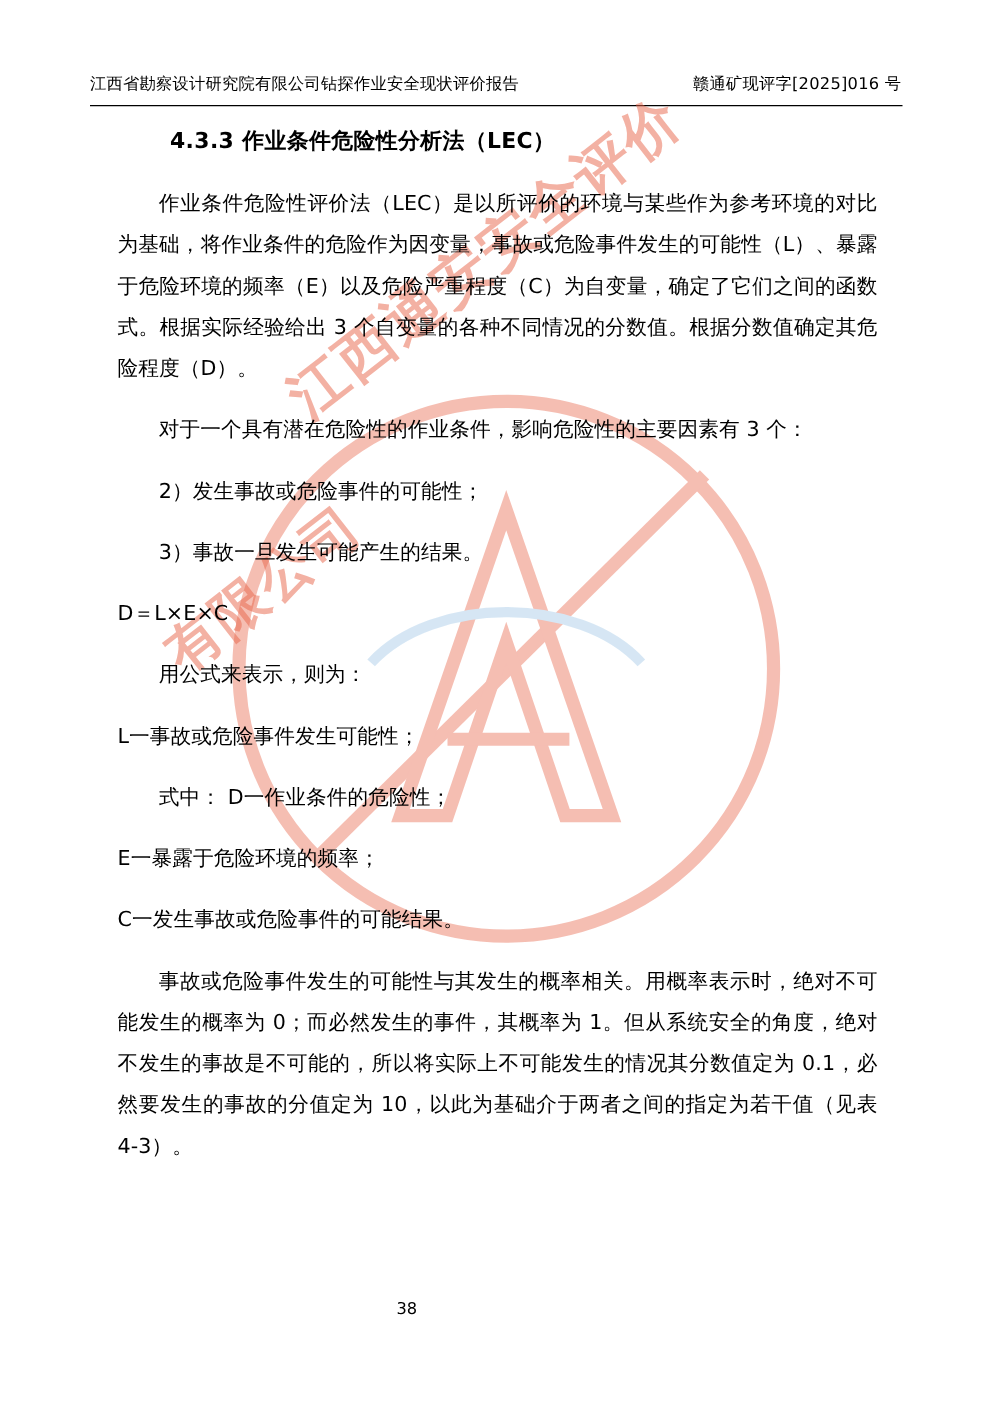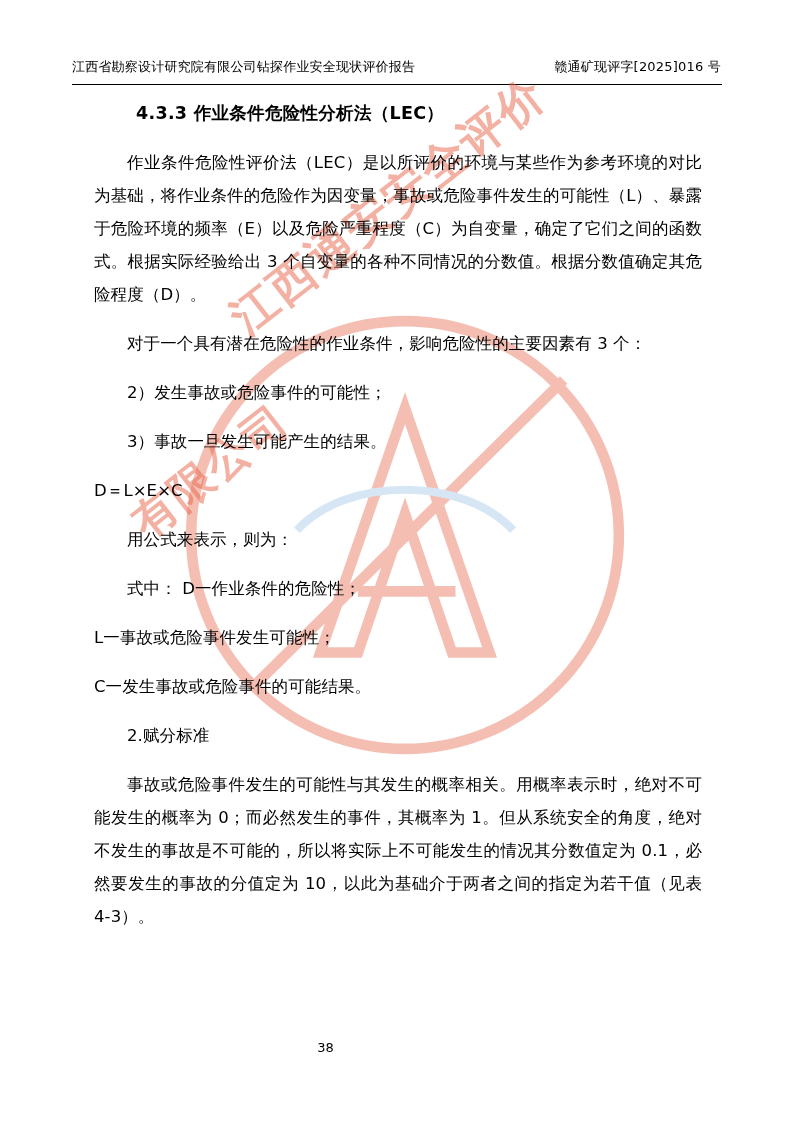--- a/index.html
+++ b/index.html
@@ -149,22 +149,22 @@
 
   <div class="content">
     <h2 class="heading">4.3.3 作业条件危险性分析法（LEC）</h2>
 
     <p class="para indent2">作业条件危险性评价法（LEC）是以所评价的环境与某些作为参考环境的对比为基础，将作业条件的危险作为因变量，事故或危险事件发生的可能性（L）、暴露于危险环境的频率（E）以及危险严重程度（C）为自变量，确定了它们之间的函数式。根据实际经验给出 3 个自变量的各种不同情况的分数值。根据分数值确定其危险程度（D）。</p>
     <p class="para indent2">对于一个具有潜在危险性的作业条件，影响危险性的主要因素有 3 个：</p>
     <p class="para indent2">2）发生事故或危险事件的可能性；</p>
     <p class="para indent2">3）事故一旦发生可能产生的结果。</p>
     <p class="para formula">D＝L×E×C</p>
     <p class="para indent2">用公式来表示，则为：</p>
+    <p class="para indent-fix3">L一事故或危险事件发生可能性；</p>
     <p class="para indent2">式中： D一作业条件的危险性；</p>
-    <p class="para indent-fix3">L一事故或危险事件发生可能性；</p>
+    <p class="para indent-fix3">E一暴露于危险环境的频率；</p>
     <p class="para indent-fix3">C一发生事故或危险事件的可能结果。</p>
-    <p class="para indent2">2.赋分标准</p>
     <p class="para indent2">事故或危险事件发生的可能性与其发生的概率相关。用概率表示时，绝对不可能发生的概率为 0；而必然发生的事件，其概率为 1。但从系统安全的角度，绝对不发生的事故是不可能的，所以将实际上不可能发生的情况其分数值定为 0.1，必然要发生的事故的分值定为 10，以此为基础介于两者之间的指定为若干值（见表 4-3）。</p>
   </div>
 
   <div class="page-number">38</div>
 
 </div>
 
 </body></html>

